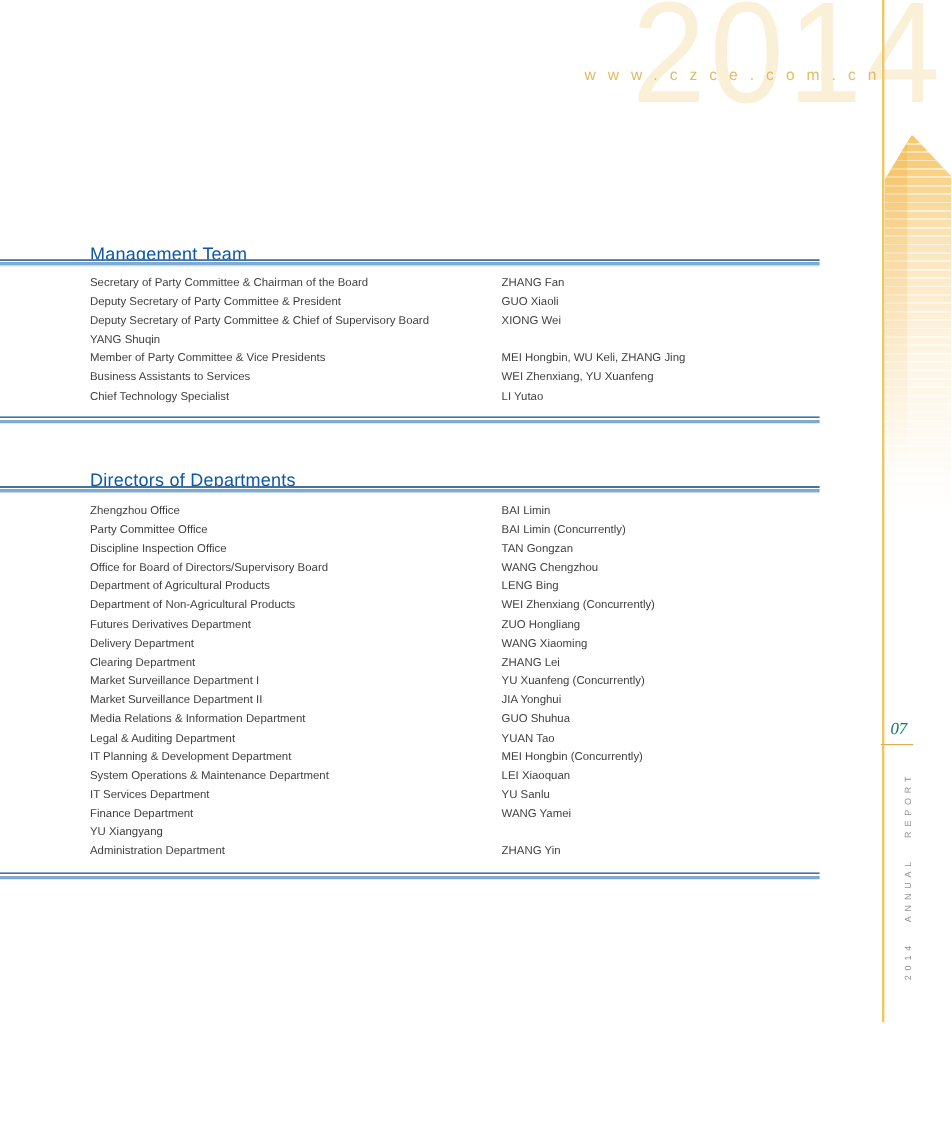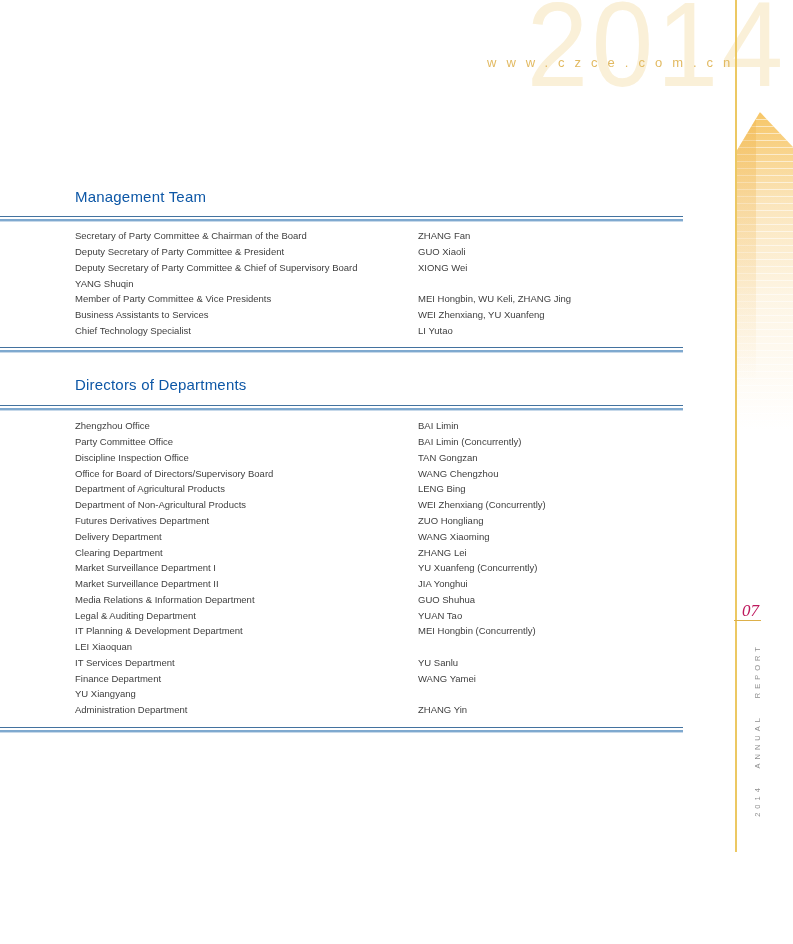--- a/index.html
+++ b/index.html
@@ -40,21 +40,21 @@
     background:linear-gradient(180deg, rgba(240,180,75,0.40), rgba(255,255,255,0) 85%);
   }
   .corner-tick {
     position:absolute; left:782px; top:918px; width:1px; height:13px;
     background:#eecb70;
   }
 
   
   .section-heading {
     position:absolute; left:75px; z-index:4;
-    font-size:15px; color:#0d57a6; letter-spacing:0.2px;
+    font-size:15px; color:#0d57a6; letter-spacing:0.2px;margin-top:16px;
   }
   #heading-1 { top:188px; }
   #heading-2 { top:376px; }
 
   .divider {
     position:absolute; left:0; width:683px; height:6px; z-index:4;
     background:linear-gradient(180deg,
       #43729f 0 1.3px, #ffffff 1.3px 2.6px,
       #7fa9cf 2.6px 5.2px, #c7d9ea 5.2px 6px);
   }
@@ -67,21 +67,21 @@
   #rows-1 { top:228px; }
   #rows-2 { top:418px; }
   .row { display:flex; align-items:center; height:15.78px; font-size:9.5px; color:#3e3e3e; }
   .row .label { width:343px; white-space:nowrap; }
   .row .value { flex:1; white-space:nowrap; }
 
   
   .page-num {
     position:absolute; left:742px; top:601px; z-index:4;
     font-family:"Liberation Serif", serif; font-style:italic;
-    font-size:17px; color:#be185d;
+    font-size:14px; color:#0f766e;
   }
   .page-num-line {
     position:absolute; left:734px; top:620px; width:27px; height:1px;
     background:#ddb04a; z-index:4;
   }
   .vertical-label {
     position:absolute; left:757px; top:730px; z-index:4;
     transform:translate(-50%,-50%) rotate(-90deg);
     white-space:nowrap; font-size:7.5px; letter-spacing:4px; word-spacing:10px;
     color:#8f8f8f;
@@ -219,20 +219,21 @@
         <span class="label">Legal &amp; Auditing Department</span>
         <span class="value">YUAN Tao</span>
       </div>
 
       <div class="row">
         <span class="label">IT Planning &amp; Development Department</span>
         <span class="value">MEI Hongbin (Concurrently)</span>
       </div>
 
       <div class="row">
+        <span class="label">System Operations &amp; Maintenance Department</span>
         <span class="value">LEI Xiaoquan</span>
       </div>
 
       <div class="row">
         <span class="label">IT Services Department</span>
         <span class="value">YU Sanlu</span>
       </div>
 
       <div class="row">
         <span class="label">Finance Department</span>

